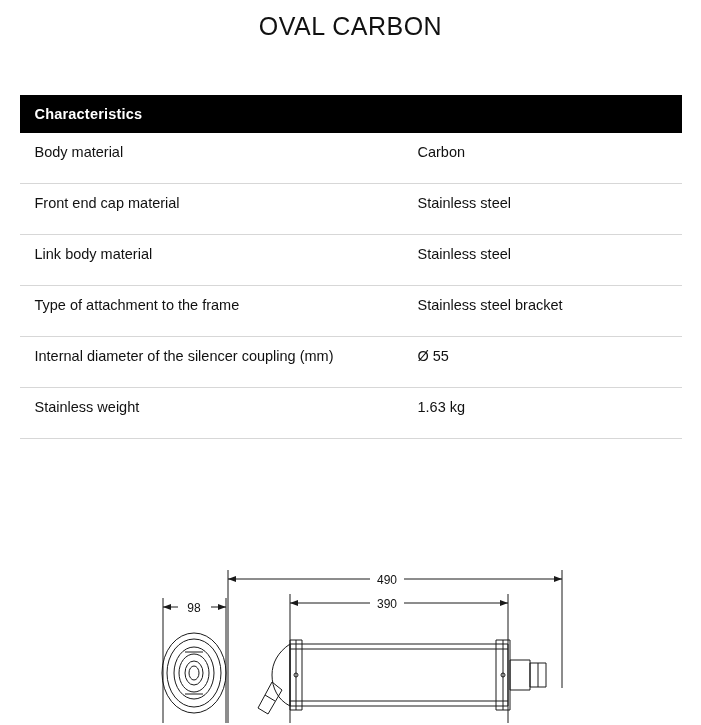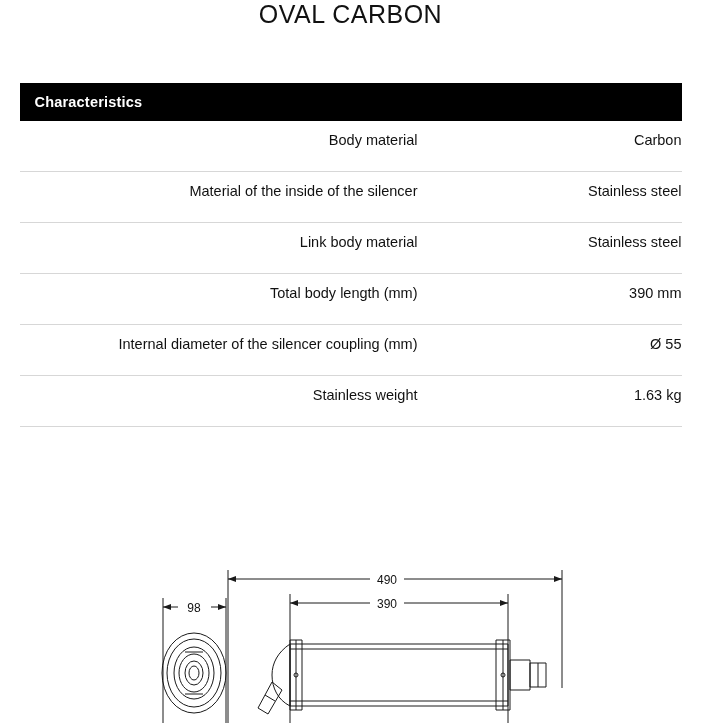--- a/index.html
+++ b/index.html
@@ -14,20 +14,21 @@
     font-family: "Liberation Sans", sans-serif;
     color: #000000;
     position: relative;
     overflow: hidden;
   }
   .page-title {
     text-align: center;
     font-size: 25px;
     font-weight: 400;
     letter-spacing: 0.5px;
+    padding-top: 12px;
     color: #111;
   }
   .spec-table {
     width: 662px;
     margin: 54px auto 0 auto;
     border-collapse: collapse;
     table-layout: fixed;
   }
   .spec-table thead th {
     background: #000000;
@@ -38,21 +39,20 @@
     padding: 11px 8px 11px 15px;
     letter-spacing: 0.2px;
   }
   .spec-table tbody td {
     font-size: 14.5px;
     font-weight: 400;
     padding: 11px 0 23px 15px;
     border-bottom: 1px solid #d7d7d7;
     color: #111;
     vertical-align: middle;
-    text-align: right;
   }
   .spec-table tbody tr td.value {
     padding-left: 0;
     margin-left: 36px;
   }
   .col-name { width: 398px; }
   .col-value { width: 264px; }
 
   .diagram {
     position: absolute;
@@ -77,30 +77,30 @@
     <tr>
       <th colspan="2">Characteristics</th>
     </tr>
   </thead>
   <tbody>
     <tr>
       <td class="name">Body material</td>
       <td class="value">Carbon</td>
     </tr>
     <tr>
-      <td class="name">Material of the inside of the silencer</td>
+      <td class="name">Front end cap material</td>
       <td class="value">Stainless steel</td>
     </tr>
     <tr>
       <td class="name">Link body material</td>
       <td class="value">Stainless steel</td>
     </tr>
     <tr>
-      <td class="name">Total body length (mm)</td>
-      <td class="value">390 mm</td>
+      <td class="name">Type of attachment to the frame</td>
+      <td class="value">Stainless steel bracket</td>
     </tr>
     <tr>
       <td class="name">Internal diameter of the silencer coupling (mm)</td>
       <td class="value">Ø 55</td>
     </tr>
     <tr>
       <td class="name">Stainless weight</td>
       <td class="value">1.63 kg</td>
     </tr>
   </tbody>

